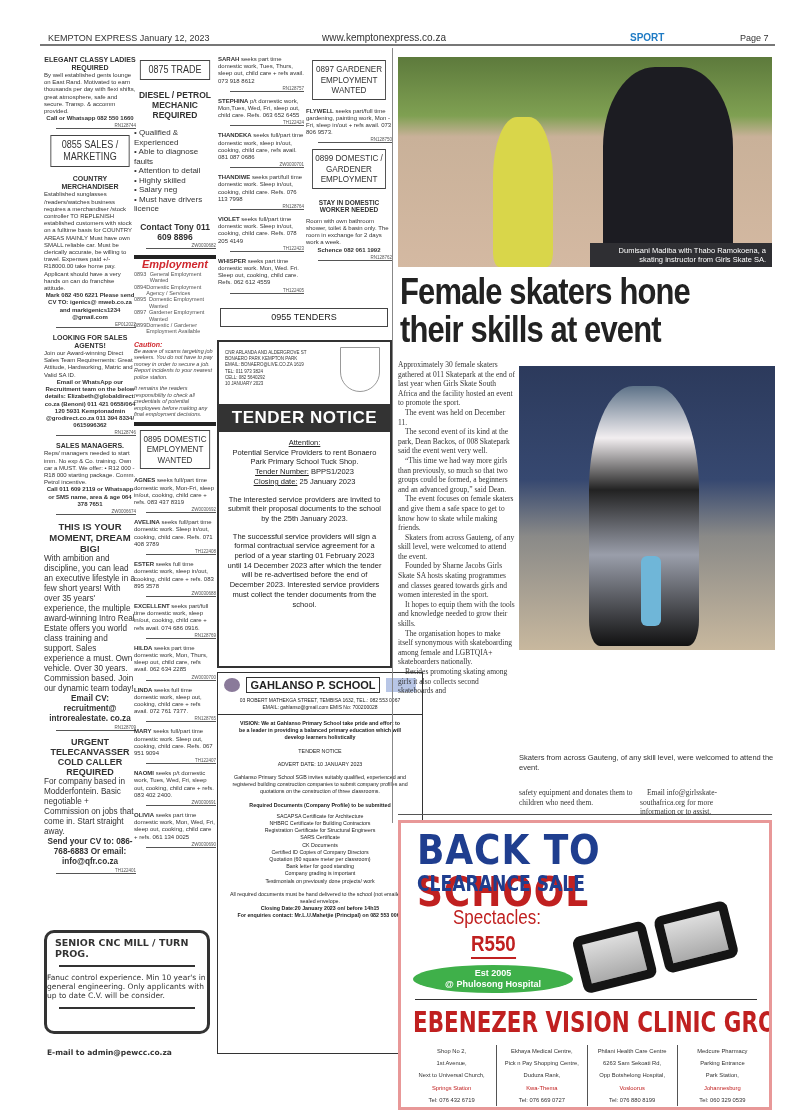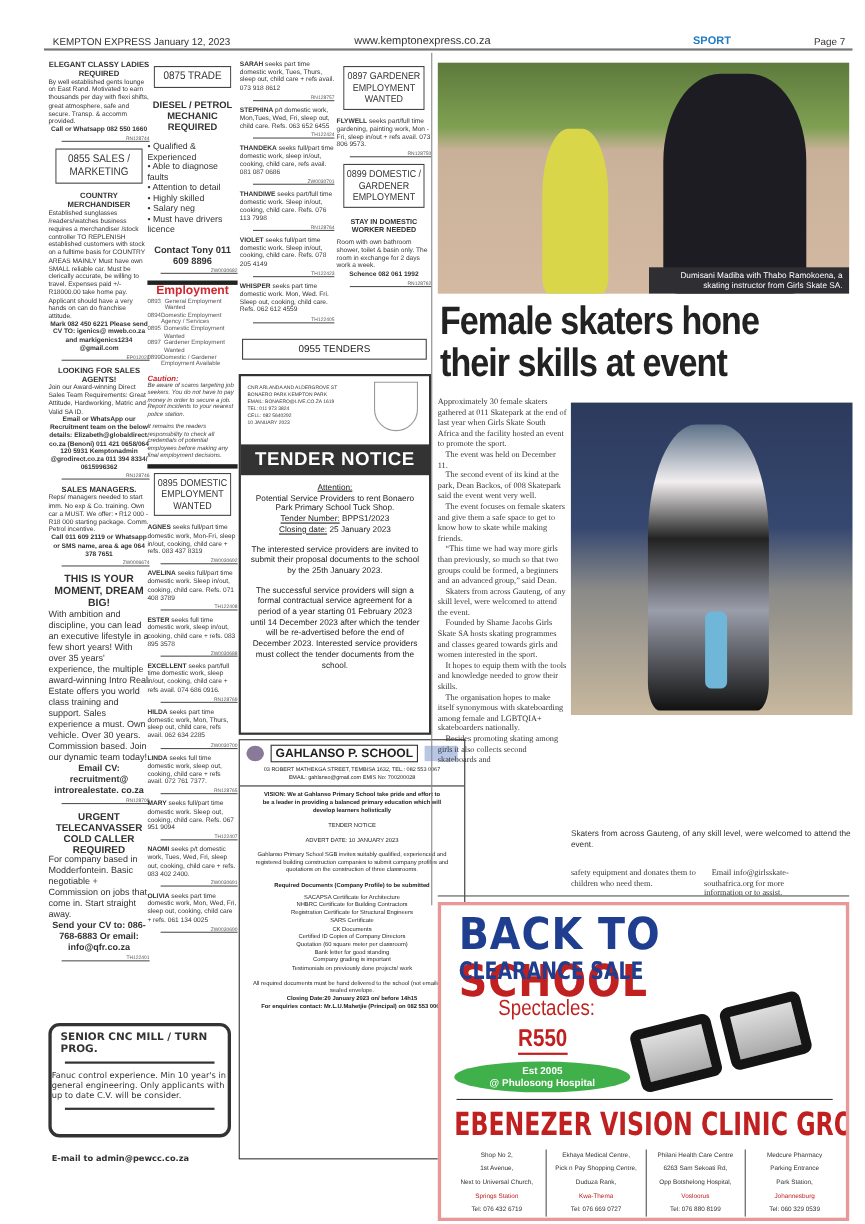--- a/index.html
+++ b/index.html
@@ -14,21 +14,21 @@
 .c2{left:134px;top:56px;width:82px}
 .c3{left:218px;top:56px;width:86px}
 .c4{left:306px;top:56px;width:86px}
 .vline{position:absolute;left:392px;top:48px;width:1px;height:775px;background:#888}
 .ctr{text-align:center}
 .b{font-weight:bold}
 .sep{border-bottom:1px solid #555;text-align:right;font-size:4.5px;color:#555;margin:1px 0 6px 12px;line-height:5px}
 .box{border:1px solid #444;text-align:center;font-family:"Liberation Sans",sans-serif;font-size:10px;line-height:12px;padding:3px 0;margin:4px 2px 8px;transform:scaleX(.9)}
 .big{font-size:9px;line-height:10.5px}
 .emp{background:#222;height:4px;margin:6px 0 2px}
-.emph{color:#d0282e;font-weight:bold;font-size:11px;text-align:center;margin-bottom:3px}
+.emph{color:#d0282e;font-weight:bold;font-style:italic;font-size:11px;text-align:center;margin-bottom:3px}
 .cat{display:flex;font-size:5.5px;line-height:6.4px;color:#555}
 .cat span:first-child{width:17px}
 .caution{color:#d0282e;font-weight:bold;font-style:italic;font-size:7px;margin-top:6px}
 .it{font-style:italic;font-size:5.5px;line-height:6.5px;color:#444}
 .tnd{position:absolute;left:217px;top:340px;width:175px;height:328px;border:2px solid #333;font-family:"Liberation Sans",sans-serif}
 .tnd .top{font-size:4.5px;line-height:6.2px;padding:8px 6px;color:#333;height:62px;position:relative}
 .tnd .crest{position:absolute;right:10px;top:5px;width:40px;height:45px;border:1px solid #999;border-radius:0 0 20px 20px}
 .tnd .ttl{background:#333;color:#fff;font-weight:bold;font-size:17px;text-align:center;padding:4px 0;letter-spacing:.5px}
 .tnd .body{text-align:center;font-size:7.5px;line-height:9.7px;padding:6px 8px;color:#222}
 .tnd u{text-decoration:underline}
@@ -265,22 +265,22 @@
   <div class="fig" style="left:205px;top:10px;width:130px;height:200px;background:#1c1c22"></div>
   <div class="cap1">Dumisani Madiba with Thabo Ramokoena, a skating instructor from Girls Skate SA.</div>
 </div>
 
 <div class="hl">Female skaters hone their skills at event</div>
 
 <div class="story">
   <p class="f">Approximately 30 female skaters gathered at 011 Skatepark at the end of last year when Girls Skate South Africa and the facility hosted an event to promote the sport.</p>
   <p>The event was held on December 11.</p>
   <p>The second event of its kind at the park, Dean Backos, of 008 Skatepark said the event went very well.</p>
+  <p>“This time we had way more girls than previously, so much so that two groups could be formed, a beginners and an advanced group,” said Dean.</p>
   <p>The event focuses on female skaters and give them a safe space to get to know how to skate while making friends.</p>
-  <p>“This time we had way more girls than previously, so much so that two groups could be formed, a beginners and an advanced group,” said Dean.</p>
   <p>Skaters from across Gauteng, of any skill level, were welcomed to attend the event.</p>
   <p>Founded by Sharne Jacobs Girls Skate SA hosts skating programmes and classes geared towards girls and women interested in the sport.</p>
   <p>It hopes to equip them with the tools and knowledge needed to grow their skills.</p>
   <p>The organisation hopes to make itself synonymous with skateboarding among female and LGBTQIA+ skateboarders nationally.</p>
   <p>Besides promoting skating among girls it also collects second skateboards and</p>
 </div>
 
 <div class="photo2">
   <div class="fig" style="left:70px;top:20px;width:110px;height:260px;background:linear-gradient(180deg,#5d7288 0%,#f2eef0 20%,#222 40%,#9a9eaa 65%,#111 100%)"></div>
   <div style="position:absolute;left:122px;top:190px;width:20px;height:70px;background:#6fb6d8;border-radius:6px"></div>

